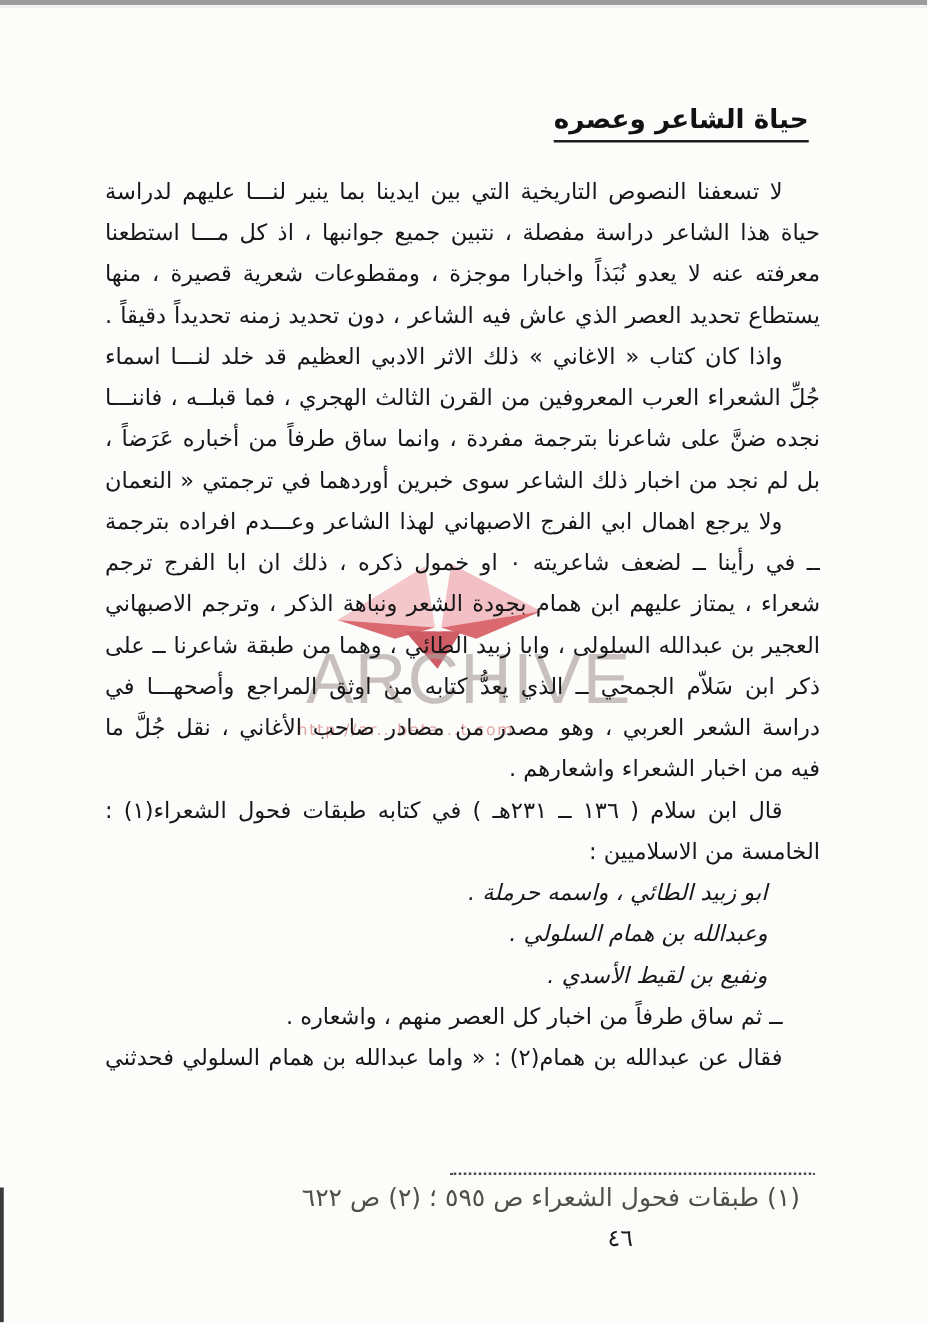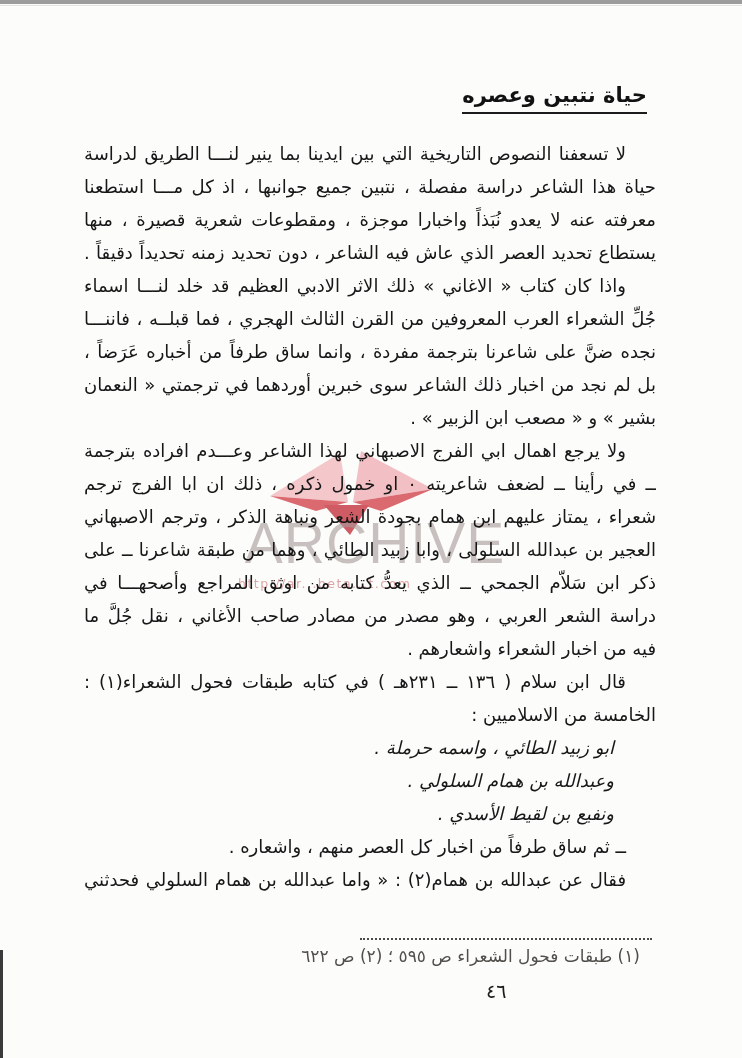--- a/index.html
+++ b/index.html
@@ -38,21 +38,21 @@
   .line.indent { text-indent:30px; }
   .line.list   { padding-right:42px;font-style:italic; }
 
   
   .foot-rule {
     position:absolute; top:938px; right:90px; width:292px; height:0;
     border-top:2px dotted #4a4a4a; z-index:2;
   }
   .footnote {
     position:absolute; top:946px; right:102px; width:560px;
-    direction:rtl; text-align:right; font-size:17px; color:#33302c;
+    direction:rtl; text-align:right; font-size:20px; color:#33302c;
     opacity:.85; z-index:2;
   }
   .page-number {
     position:absolute; top:980px; left:486px;
     font-size:19px; color:#1d1d1d; z-index:2;
   }
 
   
   .wm { position:absolute; z-index:1; }
   .wm-logo { left:262px; top:449px; width:178px; height:88px; opacity:.82; }
@@ -79,32 +79,31 @@
     <polygon points="8,47 78,4 86,53" fill="#f3bcc0"></polygon>
     <polygon points="91,53 99,2 171,40" fill="#f0b3b8"></polygon>
     <polygon points="8,47 86,53 54,62" fill="#d44a52"></polygon>
     <polygon points="91,53 171,40 119,62" fill="#d44a52"></polygon>
     <polygon points="62,56 88,86 107,56" fill="#c63a43"></polygon>
     <rect x="86.5" y="4" width="4" height="52" fill="#fcfcfb"></rect>
   </svg>
   <div class="wm wm-name">ARCHIVE</div>
   <div class="wm wm-url">http://ar...beta...t.com</div>
 
-  <div class="title">حياة نتبين وعصره</div>
+  <div class="title">حياة الشاعر وعصره</div>
 
   <div class="body-block">
-    <div class="line j indent">لا تسعفنا النصوص التاريخية التي بين ايدينا بما ينير لنـــا الطريق لدراسة</div>
+    <div class="line j indent">لا تسعفنا النصوص التاريخية التي بين ايدينا بما ينير لنـــا عليهم لدراسة</div>
     <div class="line j">حياة هذا الشاعر دراسة مفصلة ، نتبين جميع جوانبها ، اذ كل مـــا استطعنا</div>
     <div class="line j">معرفته عنه لا يعدو نُبَذاً واخبارا موجزة ، ومقطوعات شعرية قصيرة ، منها</div>
     <div class="line j">يستطاع تحديد العصر الذي عاش فيه الشاعر ، دون تحديد زمنه تحديداً دقيقاً .</div>
     <div class="line j indent">واذا كان كتاب « الاغاني » ذلك الاثر الادبي العظيم قد خلد لنـــا اسماء</div>
     <div class="line j">جُلِّ الشعراء العرب المعروفين من القرن الثالث الهجري ، فما قبلــه ، فاننـــا</div>
     <div class="line j">نجده ضنَّ على شاعرنا بترجمة مفردة ، وانما ساق طرفاً من أخباره عَرَضاً ،</div>
     <div class="line j">بل لم نجد من اخبار ذلك الشاعر سوى خبرين أوردهما في ترجمتي « النعمان بن</div>
-    <div class="line">بشير » و « مصعب ابن الزبير » .</div>
     <div class="line j indent">ولا يرجع اهمال ابي الفرج الاصبهاني لهذا الشاعر وعـــدم افراده بترجمة</div>
     <div class="line j">ــ في رأينا ــ لضعف شاعريته ٠ او خمول ذكره ، ذلك ان ابا الفرج ترجم</div>
     <div class="line j">شعراء ، يمتاز عليهم ابن همام بجودة الشعر ونباهة الذكر ، وترجم الاصبهاني</div>
     <div class="line j">العجير بن عبدالله السلولى ، وابا زبيد الطائي ، وهما من طبقة شاعرنا ــ على ما</div>
     <div class="line j">ذكر ابن سَلاّم الجمحي ــ الذي يعدُّ كتابه من اوثق المراجع وأصحهـــا في</div>
     <div class="line j">دراسة الشعر العربي ، وهو مصدر من مصادر صاحب الأغاني ، نقل جُلَّ ما</div>
     <div class="line">فيه من اخبار الشعراء واشعارهم .</div>
     <div class="line j indent">قال ابن سلام ( ١٣٦ ــ ٢٣١هـ ) في كتابه طبقات فحول الشعراء(١) : الطبقة</div>
     <div class="line">الخامسة من الاسلاميين :</div>
     <div class="line list">ابو زبيد الطائي ، واسمه حرملة .</div>

